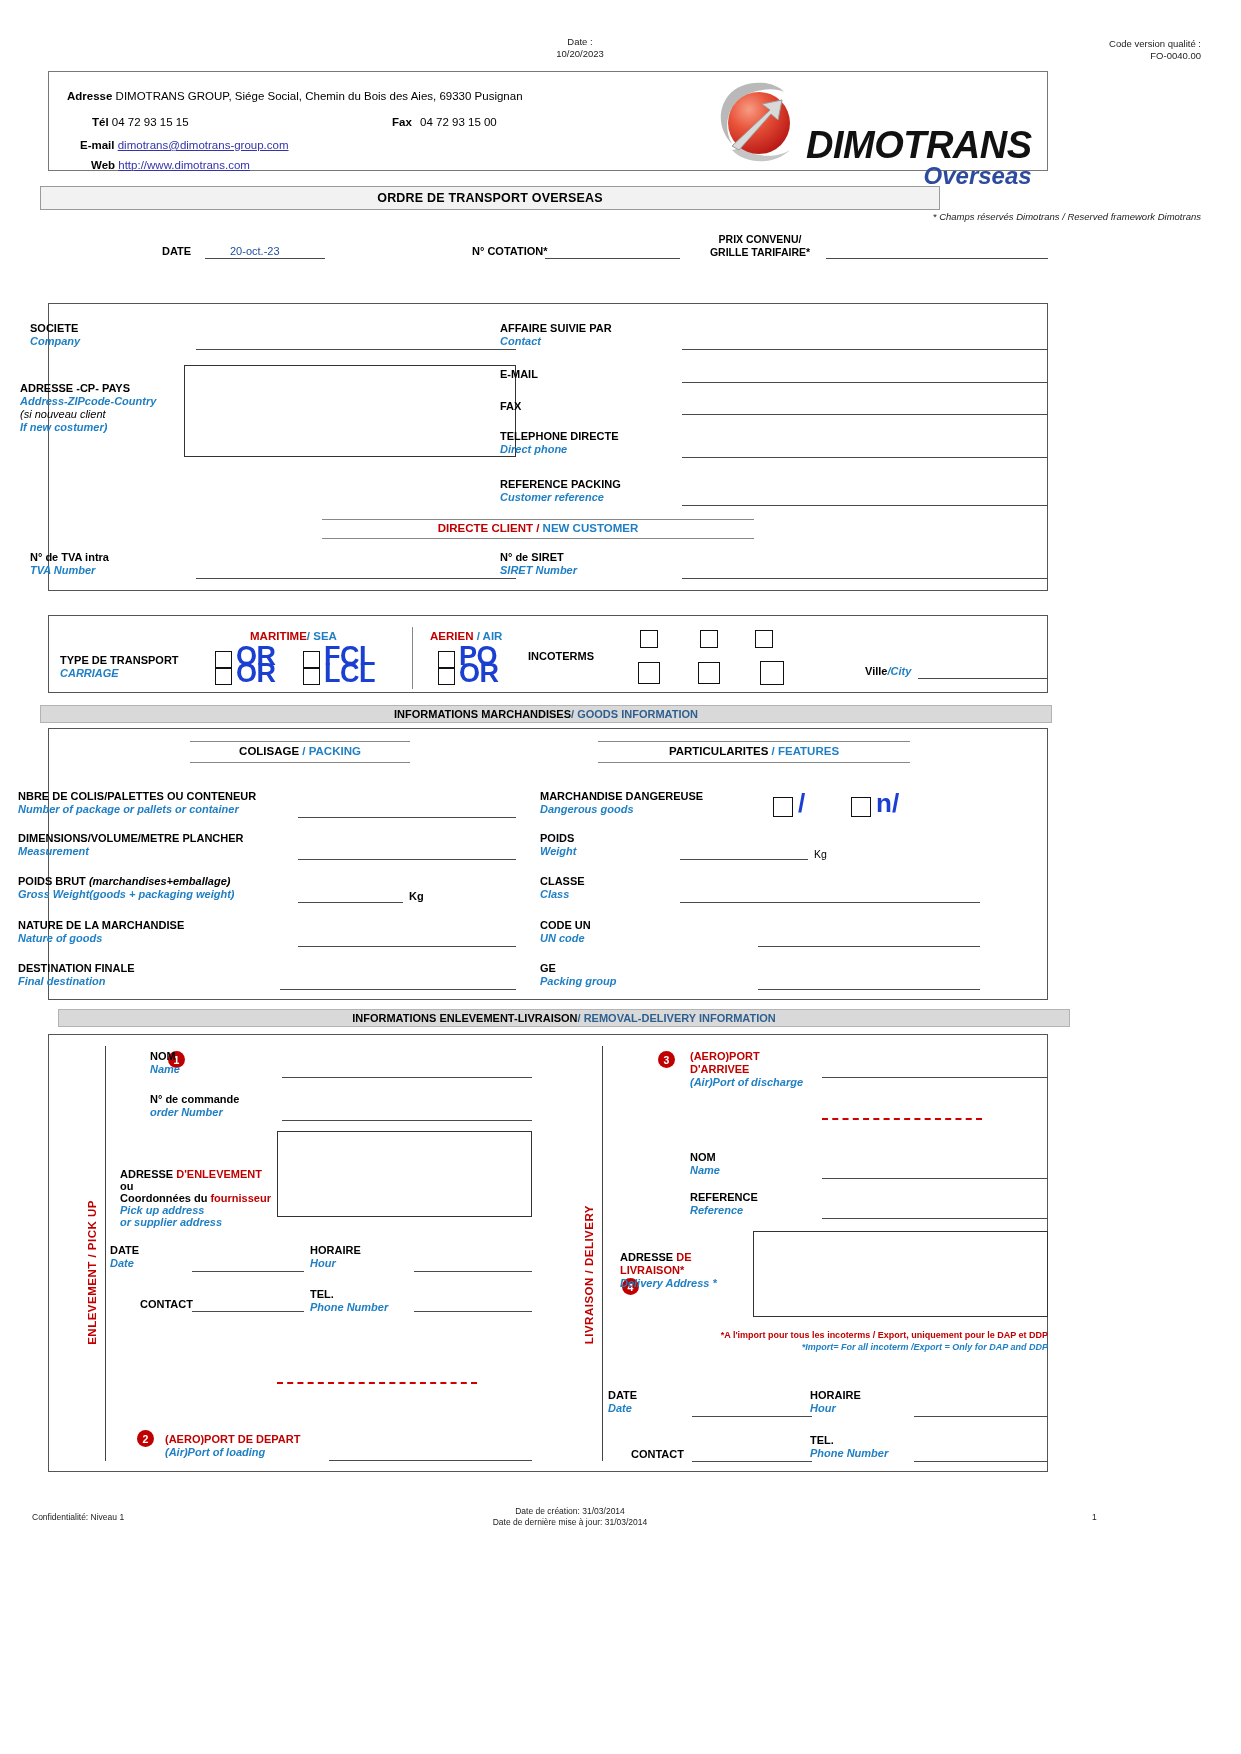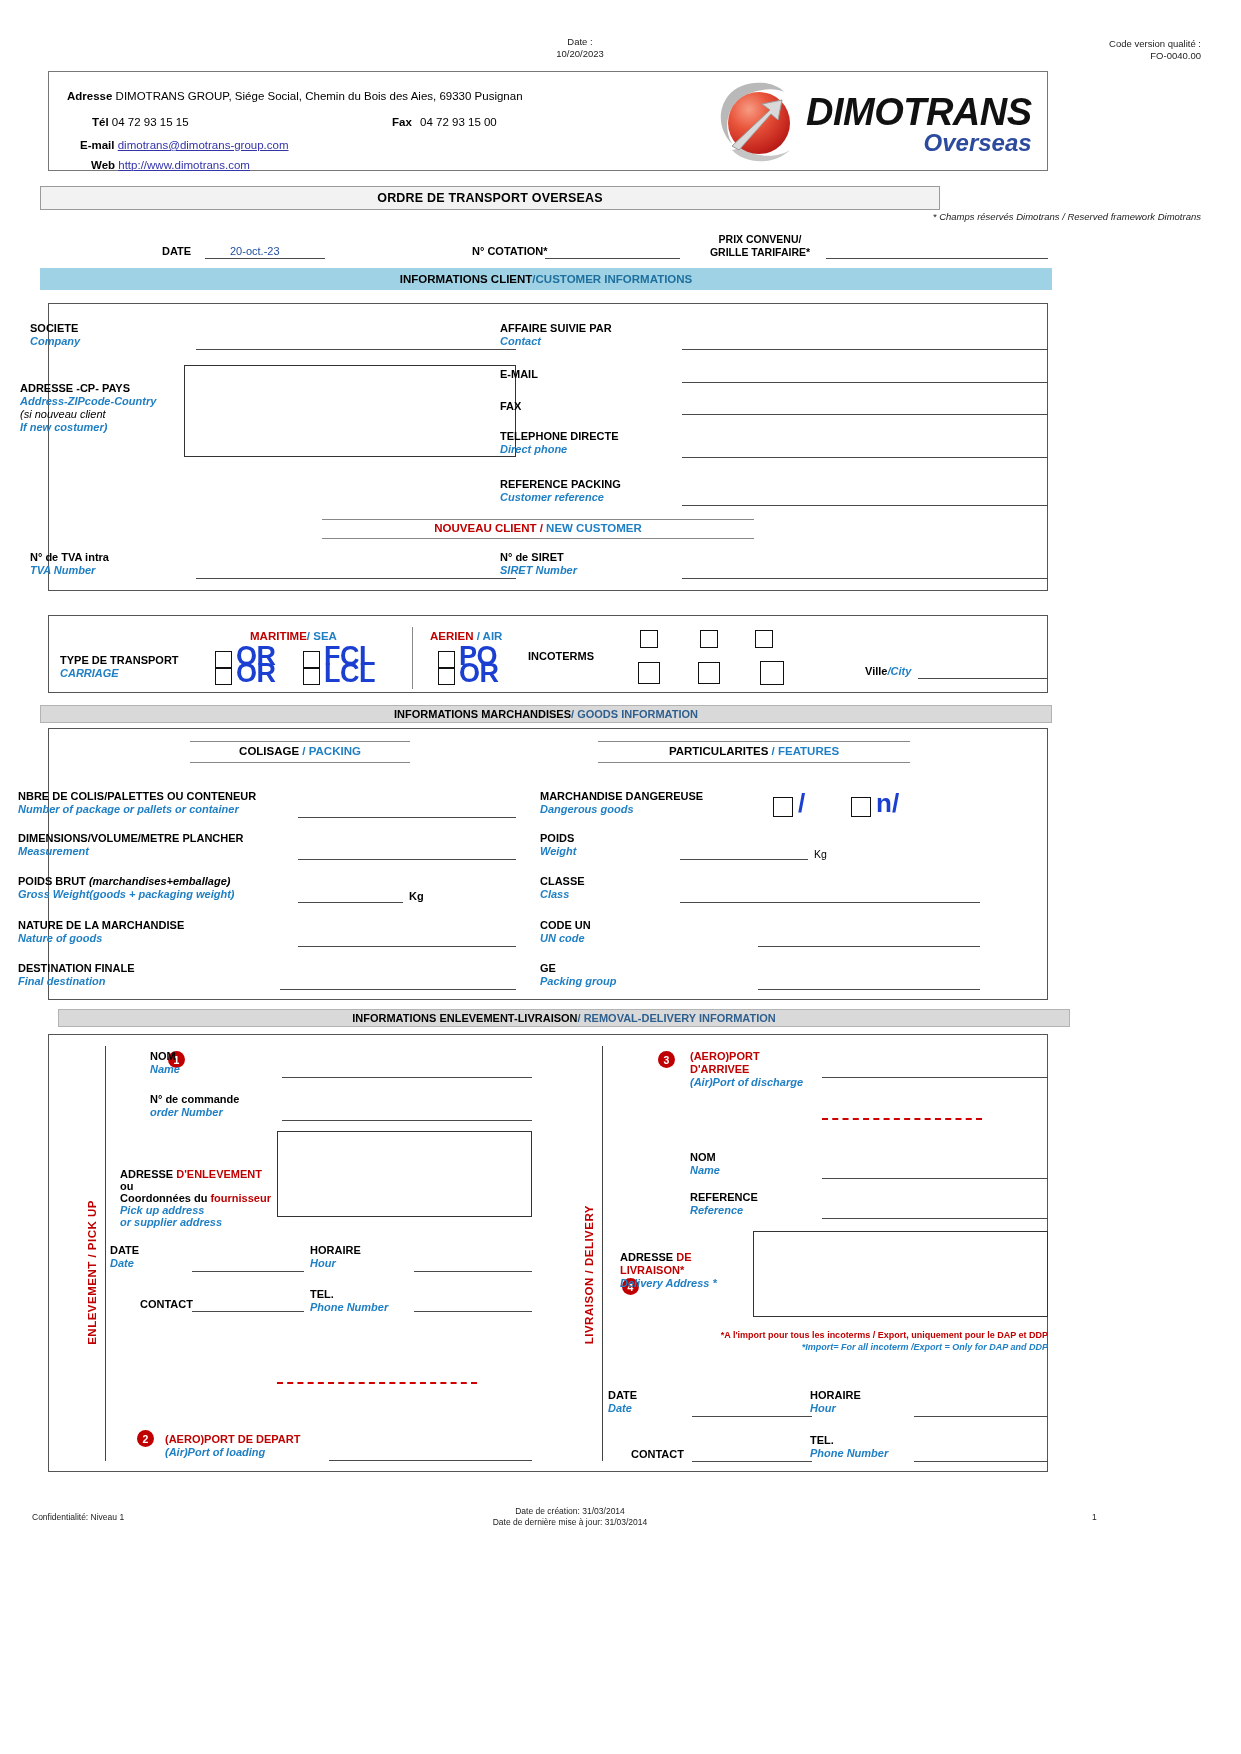--- a/index.html
+++ b/index.html
@@ -40,21 +40,21 @@
   .sphere {
     position:absolute; left:10px; top:14px; width:62px; height:62px; border-radius:50%;
     background: radial-gradient(circle at 34% 28%, #f79c84 0%, #e8543a 33%, #c0201a 72%, #8d0d0b 100%);
   }
   .swoosh {
     position:absolute; left:-2px; top:2px; width:96px; height:86px;
   }
   .logotext { position:absolute; left:88px; top:14px; }
   .logotext .d1 {
     font-family:"Liberation Sans", sans-serif; font-weight:bold; font-style:italic;
-    font-size:38px; letter-spacing:-0.5px; color:#111; line-height:40px;
+    font-size:38px; letter-spacing:-0.5px; color:#111; line-height:40px;margin-top:33px;
   }
   .logotext .d2 {
     font-family:"Liberation Sans", sans-serif; font-weight:bold; font-style:italic;
     font-size:24px; color:#2c4a9e; line-height:26px; text-align:right; margin-top:-2px;
   }
 
   
   #title-bar {
     position:absolute; left:40px; top:186px; width:900px; height:24px;
     background:#f2f2f2; border:1px solid #9a9a9a;
@@ -182,24 +182,20 @@
 
   <div class="daterow" style="left:472px; top:245px; font-size:11px;">N° COTATION*</div>
   <div class="fline" style="left:545px; top:258px; width:135px;"></div>
 
   <div class="abs" style="left:700px; top:233px; width:120px; text-align:center; font-size:10.5px; font-weight:bold; line-height:13px;">
     <div>PRIX CONVENU/</div>
     <div>GRILLE TARIFAIRE*</div>
   </div>
   <div class="fline" style="left:826px; top:258px; width:222px;"></div>
 
-  <div class="band blue" style="left:40px; top:268px; width:1012px; height:22px;">
-    <span>INFORMATIONS CLIENT</span>
-      <span class="bluetxt" style="color:#1f6f9e;">/CUSTOMER INFORMATIONS</span>
-  </div>
 
   <div class="obox" style="left:48px; top:303px; width:1000px; height:288px;"></div>
 
   <div class="flabel" style="left:30px; top:322px; width:162px;">
     <span class="fr">SOCIETE</span>
     <span class="en">Company</span>
   </div>
   <div class="fline" style="left:196px; top:349px; width:320px;"></div>
 
   <div class="flabel" style="left:20px; top:382px; width:172px;">
@@ -233,21 +229,21 @@
   <div class="fline" style="left:682px; top:457px; width:366px;"></div>
 
   <div class="flabel" style="left:500px; top:478px; width:178px;">
     <span class="fr">REFERENCE PACKING</span>
     <span class="en">Customer reference</span>
   </div>
   <div class="fline" style="left:682px; top:505px; width:366px;"></div>
 
   <div class="fline" style="left:322px; top:519px; width:432px; border-bottom-color:#888;"></div>
   <div class="abs" style="left:322px; top:522px; width:432px; text-align:center; font-size:11.5px; font-weight:bold;">
-    <span class="red">NOUVEAU CLIENT /</span><span style="color:#1f7fc4;"> NEW CUSTOMER</span>
+    <span class="red">DIRECTE CLIENT /</span><span style="color:#1f7fc4;"> NEW CUSTOMER</span>
   </div>
   <div class="fline" style="left:322px; top:538px; width:432px; border-bottom-color:#888;"></div>
 
   <div class="flabel" style="left:30px; top:551px; width:162px;">
     <span class="fr">N° de TVA intra</span>
     <span class="en">TVA Number</span>
   </div>
   <div class="fline" style="left:196px; top:578px; width:320px;"></div>
 
   <div class="flabel" style="left:500px; top:551px; width:178px;">

